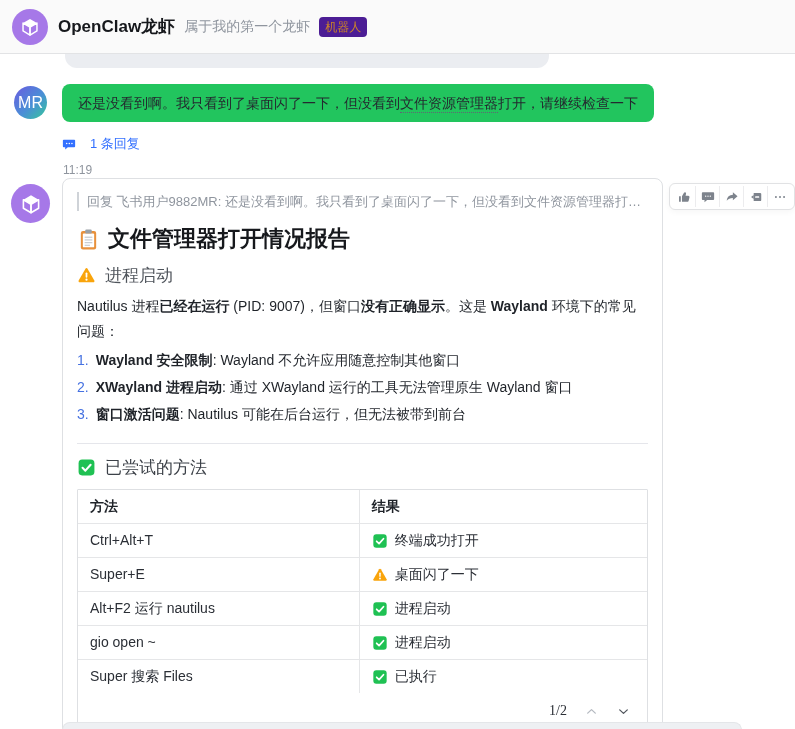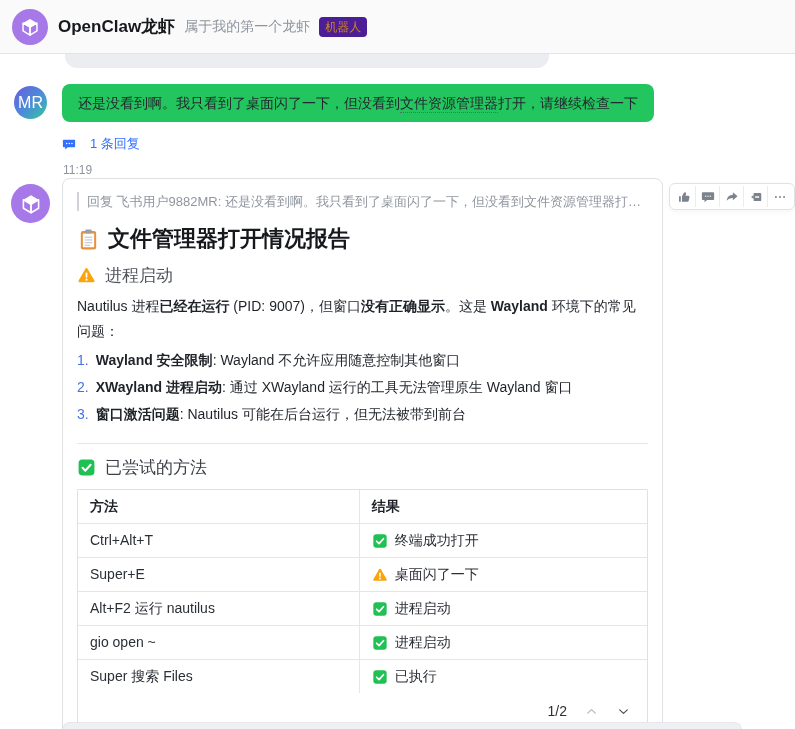--- a/index.html
+++ b/index.html
@@ -64,21 +64,21 @@
   .t-row { display:flex; border-bottom:1px solid #e5e6e8; }
   .t-row:last-child { border-bottom:none; }
   .t-cell { padding:7px 12px; font-size:14px; line-height:19px; color:#2b2f36; }
   .t-cell.c1 { width:49.5%; border-right:1px solid #e5e6e8; }
   .t-cell.c2 { width:50.5%; display:flex; align-items:center; gap:7px; }
   .t-head .t-cell { font-weight:bold; color:#1f2329; }
   .status-icon { width:16px; height:16px; display:inline-flex; flex:0 0 auto; }
   .status-icon svg { width:16px; height:16px; display:none; }
   .status-icon.success svg.ic-success { display:inline-block; }
   .status-icon.warning svg.ic-warning { display:inline-block; }
-  .t-footer { display:flex; justify-content:flex-end; align-items:flex-start; gap:16px; padding:10px 16px; }
+  .t-footer { display:flex; justify-content:flex-end; align-items:flex-start; gap:16px; padding:10px 16px;font-family:Liberation Serif, serif; }
   .page-label { font-size:14px; color:#2b2f36; }
   .pg-btn { width:16px; height:16px; display:flex; align-items:center; justify-content:center; cursor:pointer; }
   .pg-btn svg { width:13px; height:13px; }
   .pg-up svg path { stroke:#b4b9c0; }
   .pg-down svg path { stroke:#51565d; }
 
   
   .hover-toolbar { position:absolute; left:669px; top:183px; background:#fff;
     border:1px solid #e1e2e4; border-radius:6px; display:flex; align-items:stretch; padding:2px;
     box-shadow:0 2px 6px rgba(0,0,0,0.04); }

